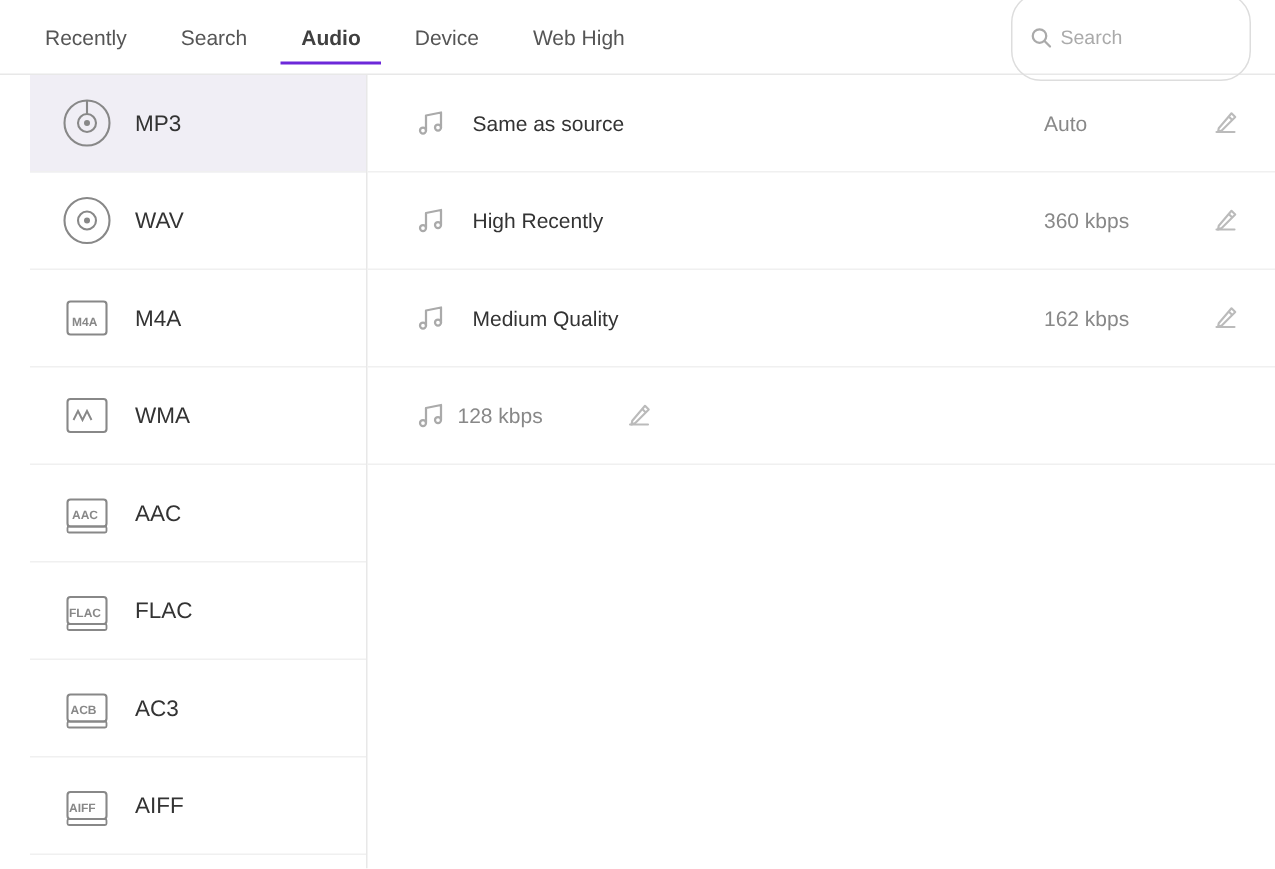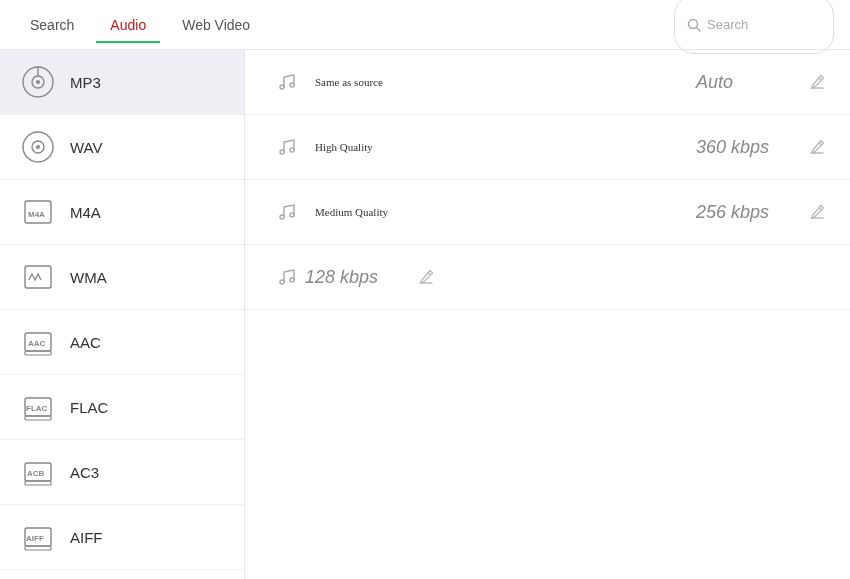--- a/index.html
+++ b/index.html
@@ -25,23 +25,23 @@
       padding: 8px 14px;
       font-size: 14px;
       cursor: pointer;
       color: #555;
       border-bottom: 2px solid transparent;
       position: relative;
       top: 1px;
       white-space: nowrap;
     }
     .nav-tab.active {
-      color: #b91c1c;
-      font-weight: 400;
-      border-bottom: 2px solid #22c55e;
+      color: #404040;
+      font-weight: 700;
+      border-bottom: 2px solid #6d28d9;
     }
     .search-box {
       margin-left: auto;
       display: flex;
       align-items: center;
       border: 1px solid #ddd;
       border-radius: 20px;
       padding: 21px 12px;
       gap: 6px;
       width: 160px;
@@ -66,20 +66,21 @@
       display: flex;
       height: calc(579px - 50px);
     }
 
     
     .sidebar {
       width: 245px;
       border-right: 1px solid #e8e8e8;
       overflow-y: auto;
       flex-shrink: 0;
+      padding-left: 20px;
     }
     .sidebar-item {
       display: flex;
       align-items: center;
       gap: 14px;
       padding: 0 20px;
       height: 65px;
       cursor: pointer;
       border-bottom: 1px solid #f0f0f0;
     }
@@ -113,30 +114,28 @@
     .row-icon {
       width: 36px;
       flex-shrink: 0;
       display: flex;
       align-items: center;
       justify-content: center;
       color: #999;
     }
     .row-label {
       flex: 1;
-      font-size: 11px;
+      font-size: 14px;
       color: #333;
       margin-left: 10px;
-      font-family: Liberation Serif, serif;
     }
     .row-meta {
-      font-size: 18px;
+      font-size: 14px;
       color: #888;
       min-width: 100px;
-      font-style: italic;
     }
     .row-edit {
       width: 30px;
       display: flex;
       align-items: center;
       justify-content: flex-end;
       color: #aaa;
     }
     .row-edit svg { width: 18px; height: 18px; }
 
@@ -144,23 +143,25 @@
     svg { display: block; }
 
     
     ::-webkit-scrollbar { width: 4px; }
     ::-webkit-scrollbar-thumb { background: #ccc; border-radius: 2px; }
   </style>
 </head>
 <body>
 
 <div class="top-nav">
+  <div class="nav-tab">Recently</div>
   <div class="nav-tab">Search</div>
   <div class="nav-tab active">Audio</div>
-  <div class="nav-tab">Web Video</div>
+  <div class="nav-tab">Device</div>
+  <div class="nav-tab">Web High</div>
   <div class="search-box">
     <span class="search-icon-svg">
       <svg width="14" height="14" viewBox="0 0 14 14" fill="none">
         <circle cx="6" cy="6" r="4.5" stroke="#aaa" stroke-width="1.5"></circle>
         <line x1="9.5" y1="9.5" x2="13" y2="13" stroke="#aaa" stroke-width="1.5" stroke-linecap="round"></line>
       </svg>
     </span>
     <input class="search-input" type="text" placeholder="Search" style="">
   </div>
 </div>
@@ -280,41 +281,41 @@
     </div>
 
     <div class="content-row">
       <div class="row-icon">
         <svg width="22" height="22" viewBox="0 0 22 22" fill="none">
           <path d="M8 16V6l10-2v10" stroke="#aaa" stroke-width="1.5" stroke-linecap="round" stroke-linejoin="round"></path>
           <circle cx="6" cy="16" r="2" stroke="#aaa" stroke-width="1.5"></circle>
           <circle cx="16" cy="14" r="2" stroke="#aaa" stroke-width="1.5"></circle>
         </svg>
       </div>
-      <span class="row-label">High Quality</span>
+      <span class="row-label">High Recently</span>
       <span class="row-meta">360 kbps</span>
       <div class="row-edit">
         <svg viewBox="0 0 18 18" fill="none">
           <path d="M13 2.5l2.5 2.5-9 9L4 15l.5-2.5 8.5-10z" stroke="#bbb" stroke-width="1.4" stroke-linecap="round" stroke-linejoin="round"></path>
           <path d="M11 4.5l2.5 2.5" stroke="#bbb" stroke-width="1.4"></path>
           <path d="M3 15h12" stroke="#bbb" stroke-width="1.4" stroke-linecap="round"></path>
         </svg>
       </div>
     </div>
 
     <div class="content-row">
       <div class="row-icon">
         <svg width="22" height="22" viewBox="0 0 22 22" fill="none">
           <path d="M8 16V6l10-2v10" stroke="#aaa" stroke-width="1.5" stroke-linecap="round" stroke-linejoin="round"></path>
           <circle cx="6" cy="16" r="2" stroke="#aaa" stroke-width="1.5"></circle>
           <circle cx="16" cy="14" r="2" stroke="#aaa" stroke-width="1.5"></circle>
         </svg>
       </div>
       <span class="row-label">Medium Quality</span>
-      <span class="row-meta">256 kbps</span>
+      <span class="row-meta">162 kbps</span>
       <div class="row-edit">
         <svg viewBox="0 0 18 18" fill="none">
           <path d="M13 2.5l2.5 2.5-9 9L4 15l.5-2.5 8.5-10z" stroke="#bbb" stroke-width="1.4" stroke-linecap="round" stroke-linejoin="round"></path>
           <path d="M11 4.5l2.5 2.5" stroke="#bbb" stroke-width="1.4"></path>
           <path d="M3 15h12" stroke="#bbb" stroke-width="1.4" stroke-linecap="round"></path>
         </svg>
       </div>
     </div>
 
     <div class="content-row">

